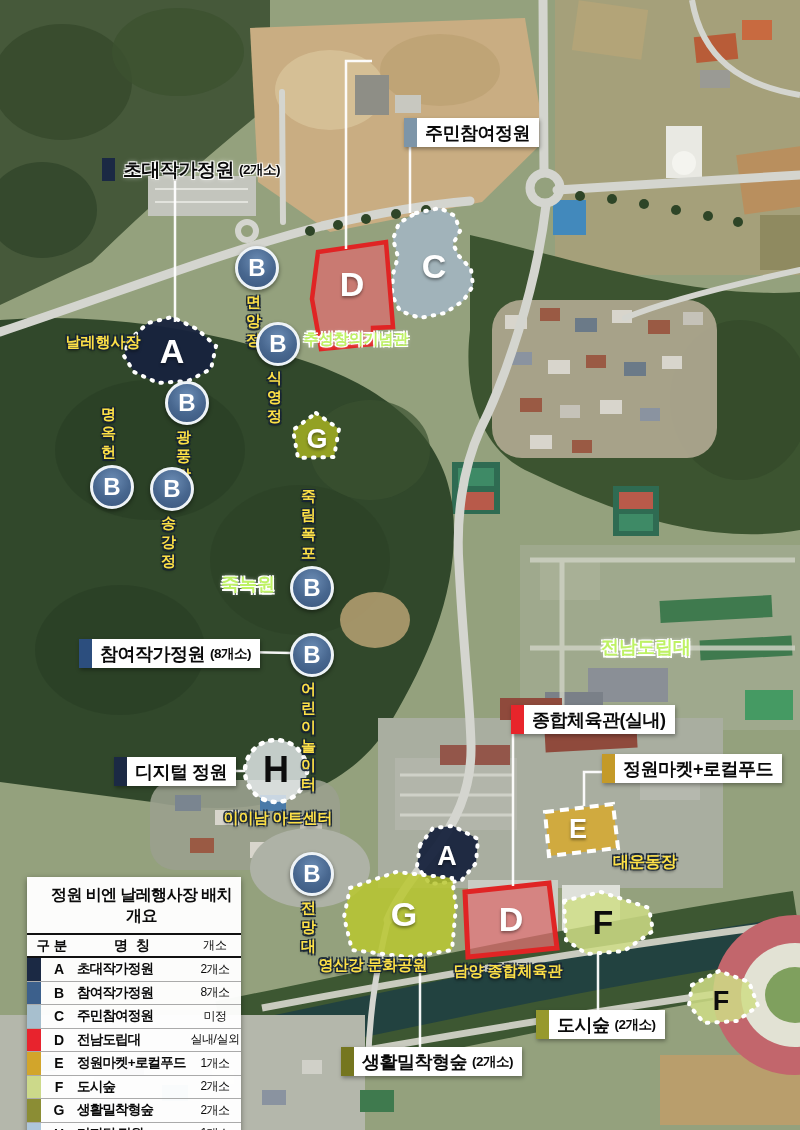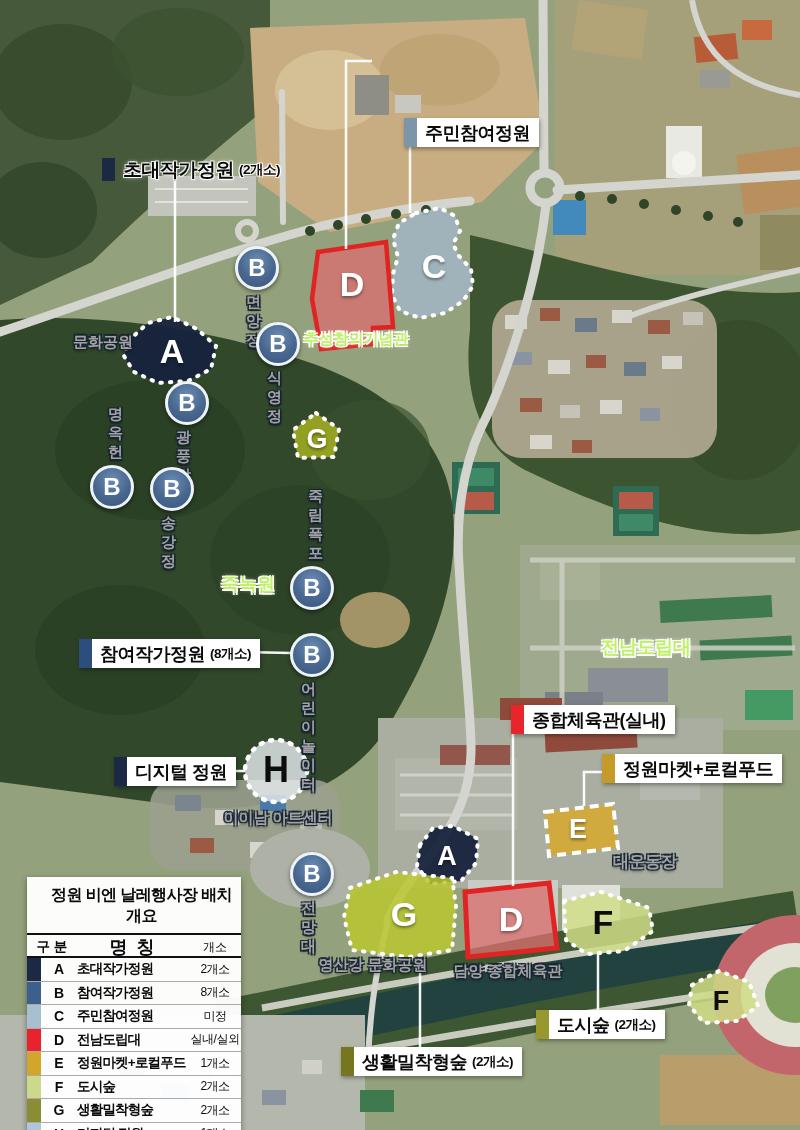--- a/index.html
+++ b/index.html
@@ -7,39 +7,39 @@
     position:relative;width:800px;height:1130px;overflow:hidden;
     font-family:"Liberation Sans","DejaVu Sans",sans-serif;
     -webkit-font-smoothing:antialiased;
   }
   #stage svg{position:absolute;left:0;top:0;}
   .bg{z-index:0;}
   .shapes{z-index:2;}
   
   .abs{position:absolute;z-index:3;}
   .ctr{transform:translate(-50%,-50%);white-space:nowrap;}
-  .outline-dark{color:#a3a3a3;font-weight:800;font-size:15px;
+  .outline-dark{color:#fde047;font-weight:800;font-size:15px;
     text-shadow:-1.5px -1.5px 0 rgba(22,36,52,.9),1.5px -1.5px 0 rgba(22,36,52,.9),
                 -1.5px 1.5px 0 rgba(22,36,52,.9),1.5px 1.5px 0 rgba(22,36,52,.9),
                 0 2px 3px rgba(0,0,0,.55);}
   .outline-white{color:#bef264;font-weight:800;font-size:16px;
     text-shadow:-1.5px -1.5px 0 #fff,1.5px -1.5px 0 #fff,-1.5px 1.5px 0 #fff,
                 1.5px 1.5px 0 #fff,0 0 4px rgba(255,255,255,.9);}
   
   .marker{position:absolute;z-index:4;transform:translate(-50%,-50%);}
   .marker-circle{
     width:44px;height:44px;border-radius:50%;
     background:radial-gradient(circle at 50% 32%,#6b8cb4 0%,#48678f 55%,#3a567d 100%);
     border:3px solid #eef3f7;box-sizing:border-box;
     color:#fff;font-weight:800;font-size:24px;
     display:flex;align-items:center;justify-content:center;
     box-shadow:0 2px 4px rgba(0,0,0,.45);
   }
   .marker-label{position:absolute;left:50%;top:100%;margin-top:3px;transform:translateX(-50%);}
-  .marker-label.above{top:auto;bottom:100%;margin-top:0;margin-bottom:3px;text-align:right;}
+  .marker-label.above{top:auto;bottom:100%;margin-top:0;margin-bottom:3px;}
   
   .area-letter{z-index:3;color:#fff;font-weight:800;font-size:34px;
     text-shadow:0 2px 3px rgba(0,0,0,.4);}
   .area-letter.dark{color:#0c0c0c;text-shadow:none;}
   .area-letter.sm{font-size:27px;}
   
   .callout{position:absolute;z-index:5;display:flex;align-items:center;
     background:#fff;height:29px;padding-right:9px;box-sizing:border-box;
     box-shadow:1px 2px 4px rgba(0,0,0,.35);
     font-size:18px;font-weight:800;color:#0a0a0a;letter-spacing:-.5px;}
@@ -52,21 +52,21 @@
   .callout.plain .bar{align-self:center;height:23px;box-shadow:none;}
   
   .legend{position:absolute;z-index:6;left:27px;top:877px;width:214px;
     background:rgba(255,255,255,.97);color:#0a0a0a;
     box-shadow:0 2px 6px rgba(0,0,0,.4);padding-bottom:3px;}
   .legend .title{font-size:16px;font-weight:800;text-align:center;
     padding:8px 2px 6px 17px;letter-spacing:-.6px;border-bottom:2.5px solid #111;}
   .legend .hdr{display:grid;grid-template-columns:14px 36px 112px 1fr;
     align-items:center;height:21px;border-bottom:2px solid #111;}
   .legend .hdr .c1{grid-column:1/3;text-align:center;font-weight:800;font-size:13.5px;}
-  .legend .hdr .c2{text-align:center;font-weight:800;font-size:18px;letter-spacing:2px;}
+  .legend .hdr .c2{text-align:center;font-weight:800;font-size:14px;letter-spacing:2px;}
   .legend .hdr .c3{text-align:center;font-size:12px;}
   .legend .row{display:grid;grid-template-columns:14px 36px 112px 1fr;
     align-items:stretch;height:22.5px;border-bottom:1px solid #aaa;}
   .legend .row:last-child{border-bottom:2.5px solid #111;}
   .legend .chip{width:14px;}
   .legend .key{display:flex;align-items:center;justify-content:center;
     font-weight:700;font-size:14px;}
   .legend .nm{display:flex;align-items:center;font-weight:800;font-size:13.5px;letter-spacing:-.8px;}
   .legend .ct{display:flex;align-items:center;justify-content:center;font-size:12px;letter-spacing:-.5px;}
 </style>
@@ -283,21 +283,21 @@
   </div>
   <div class="marker" style="left:312px;top:655px">
     <div class="marker-circle">B</div>
     <div class="marker-label outline-dark">어린이놀이터</div>
   </div>
   <div class="marker" style="left:312px;top:874px">
     <div class="marker-circle">B</div>
     <div class="marker-label outline-dark">전망대</div>
   </div>
 
-  <div class="abs ctr outline-dark" style="left:103px;top:342px">문화공원</div>
+  <div class="abs ctr outline-dark" style="left:103px;top:342px">날레행사장</div>
   <div class="abs ctr outline-white" style="left:356px;top:339px;font-size:15px">추성창의기념관</div>
   <div class="abs ctr outline-white" style="left:248px;top:584px;font-size:18px">죽녹원</div>
   <div class="abs ctr outline-white" style="left:646px;top:647px;font-size:18px">전남도립대</div>
   <div class="abs ctr outline-dark" style="left:278px;top:818px">이이남 아트센터</div>
   <div class="abs ctr outline-dark" style="left:645px;top:862px;font-size:16px">대운동장</div>
   <div class="abs ctr outline-dark" style="left:508px;top:971px">담양 종합체육관</div>
   <div class="abs ctr outline-dark" style="left:373px;top:965px">영산강 문화공원</div>
 
   <div class="callout" style="left:404px;top:118px">
     <span class="bar" style="background-color: rgb(125, 149, 168);"></span>

